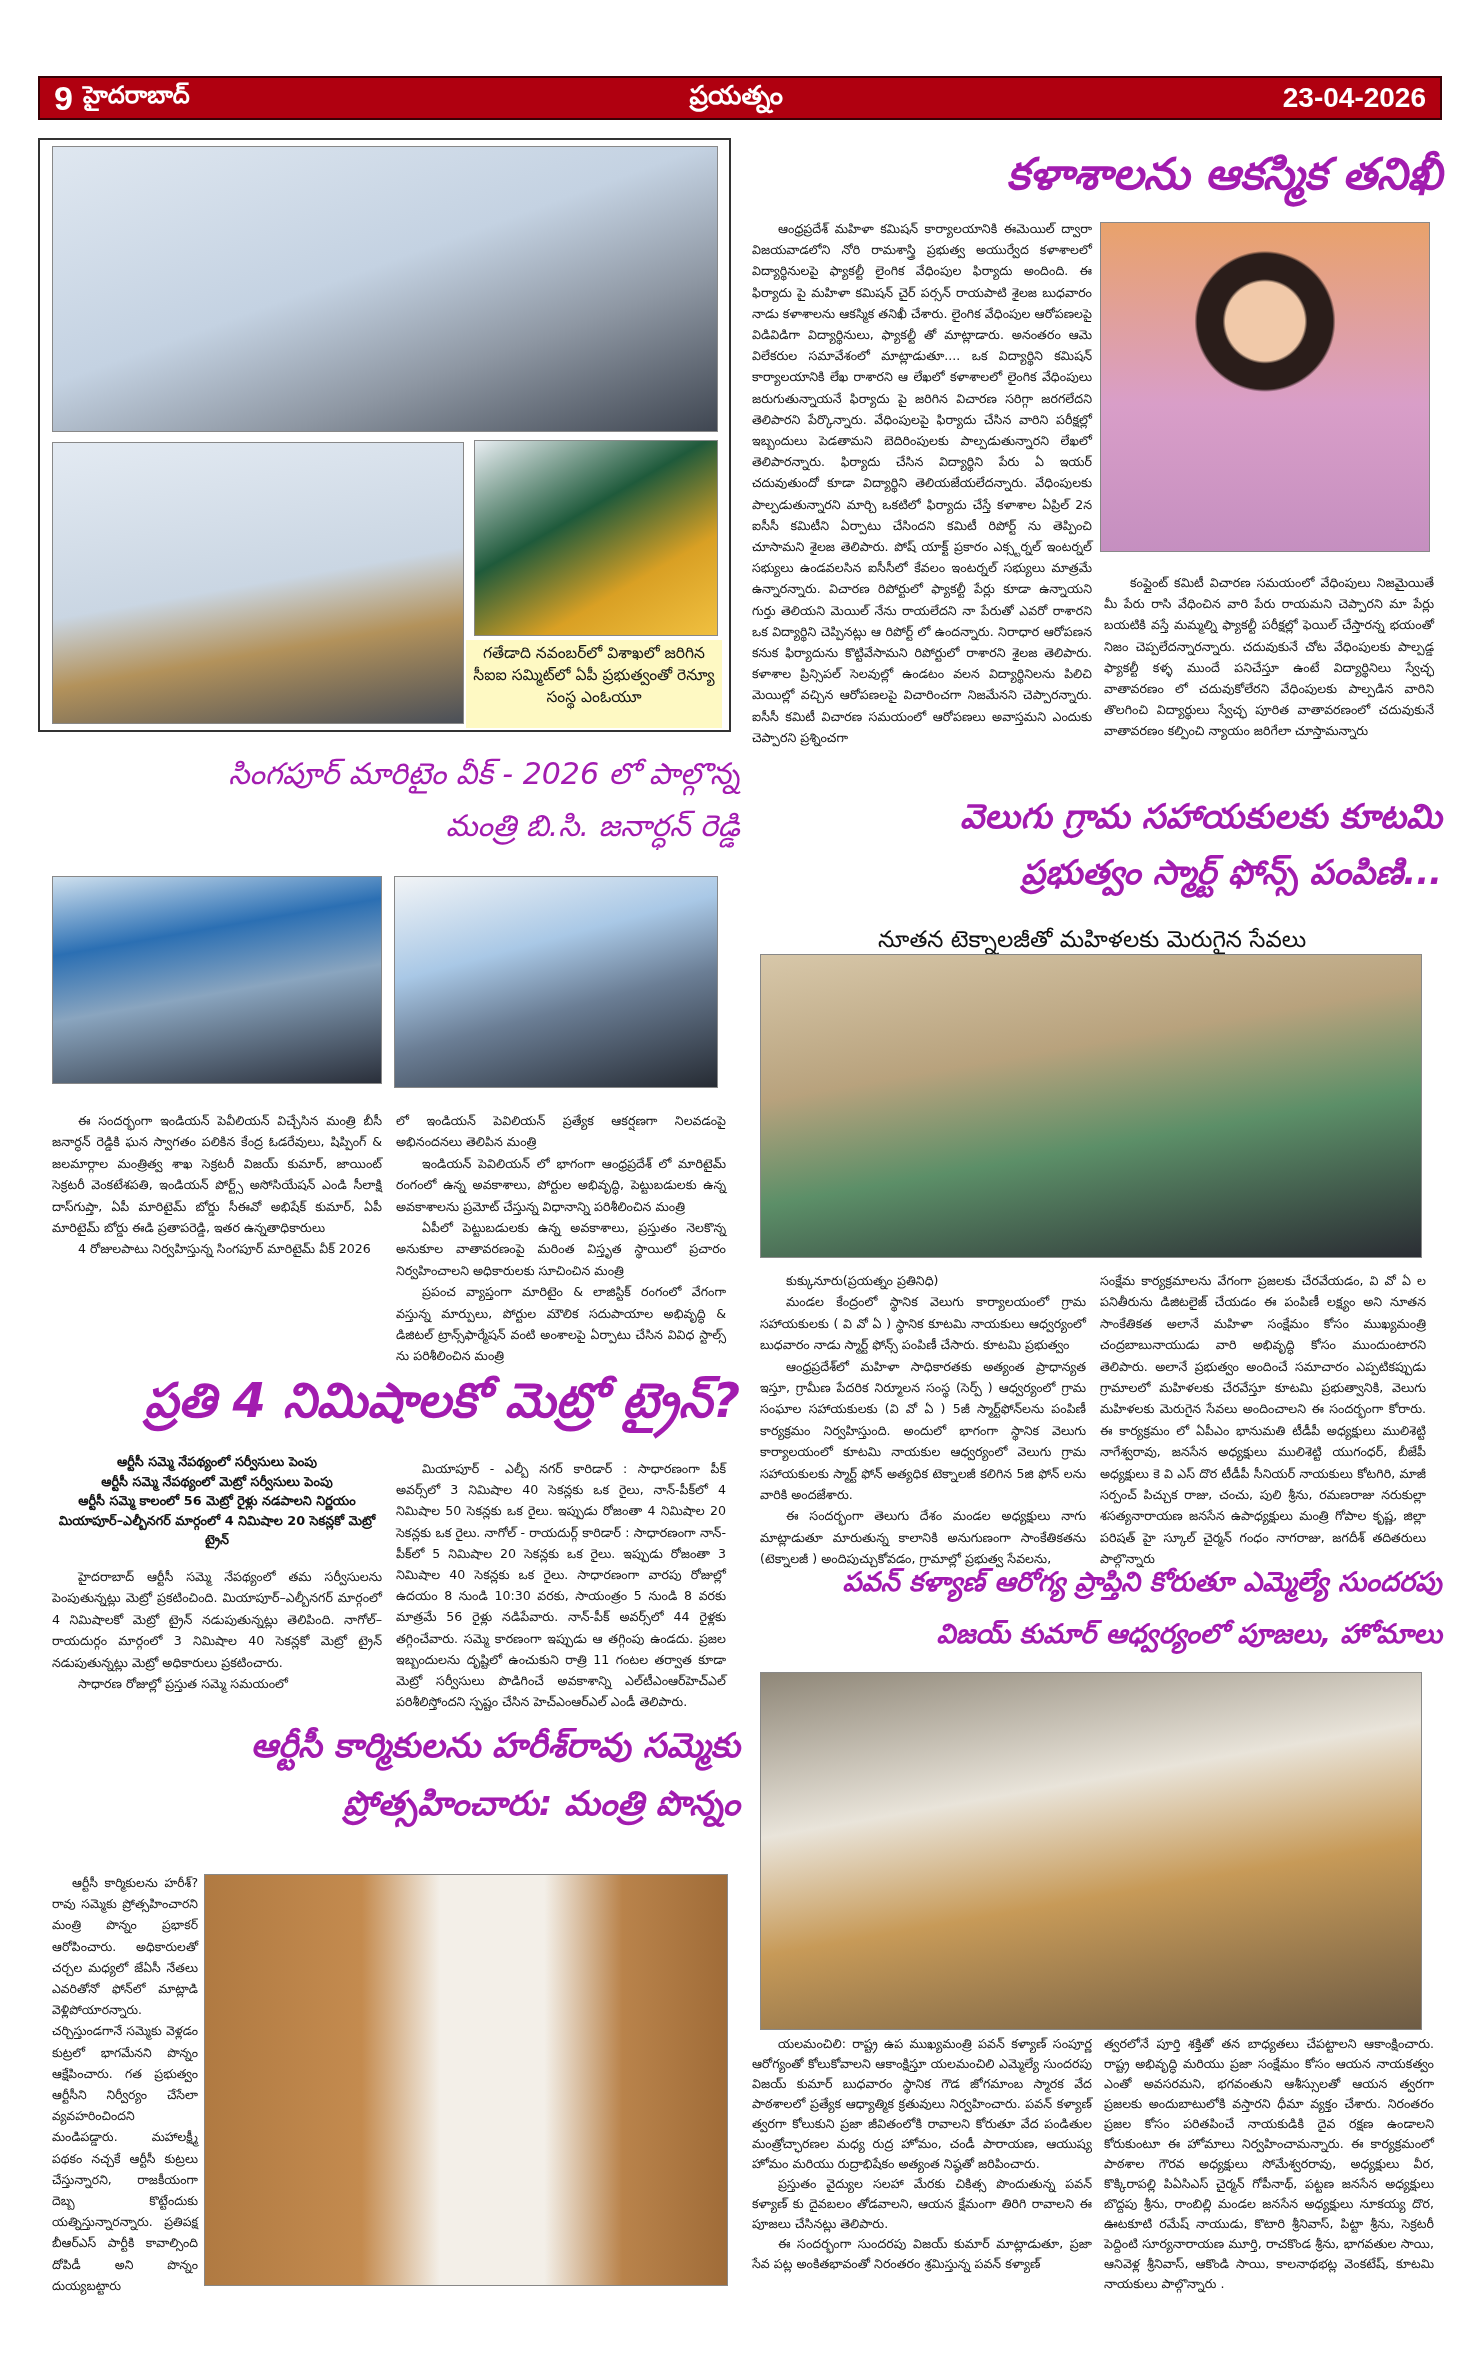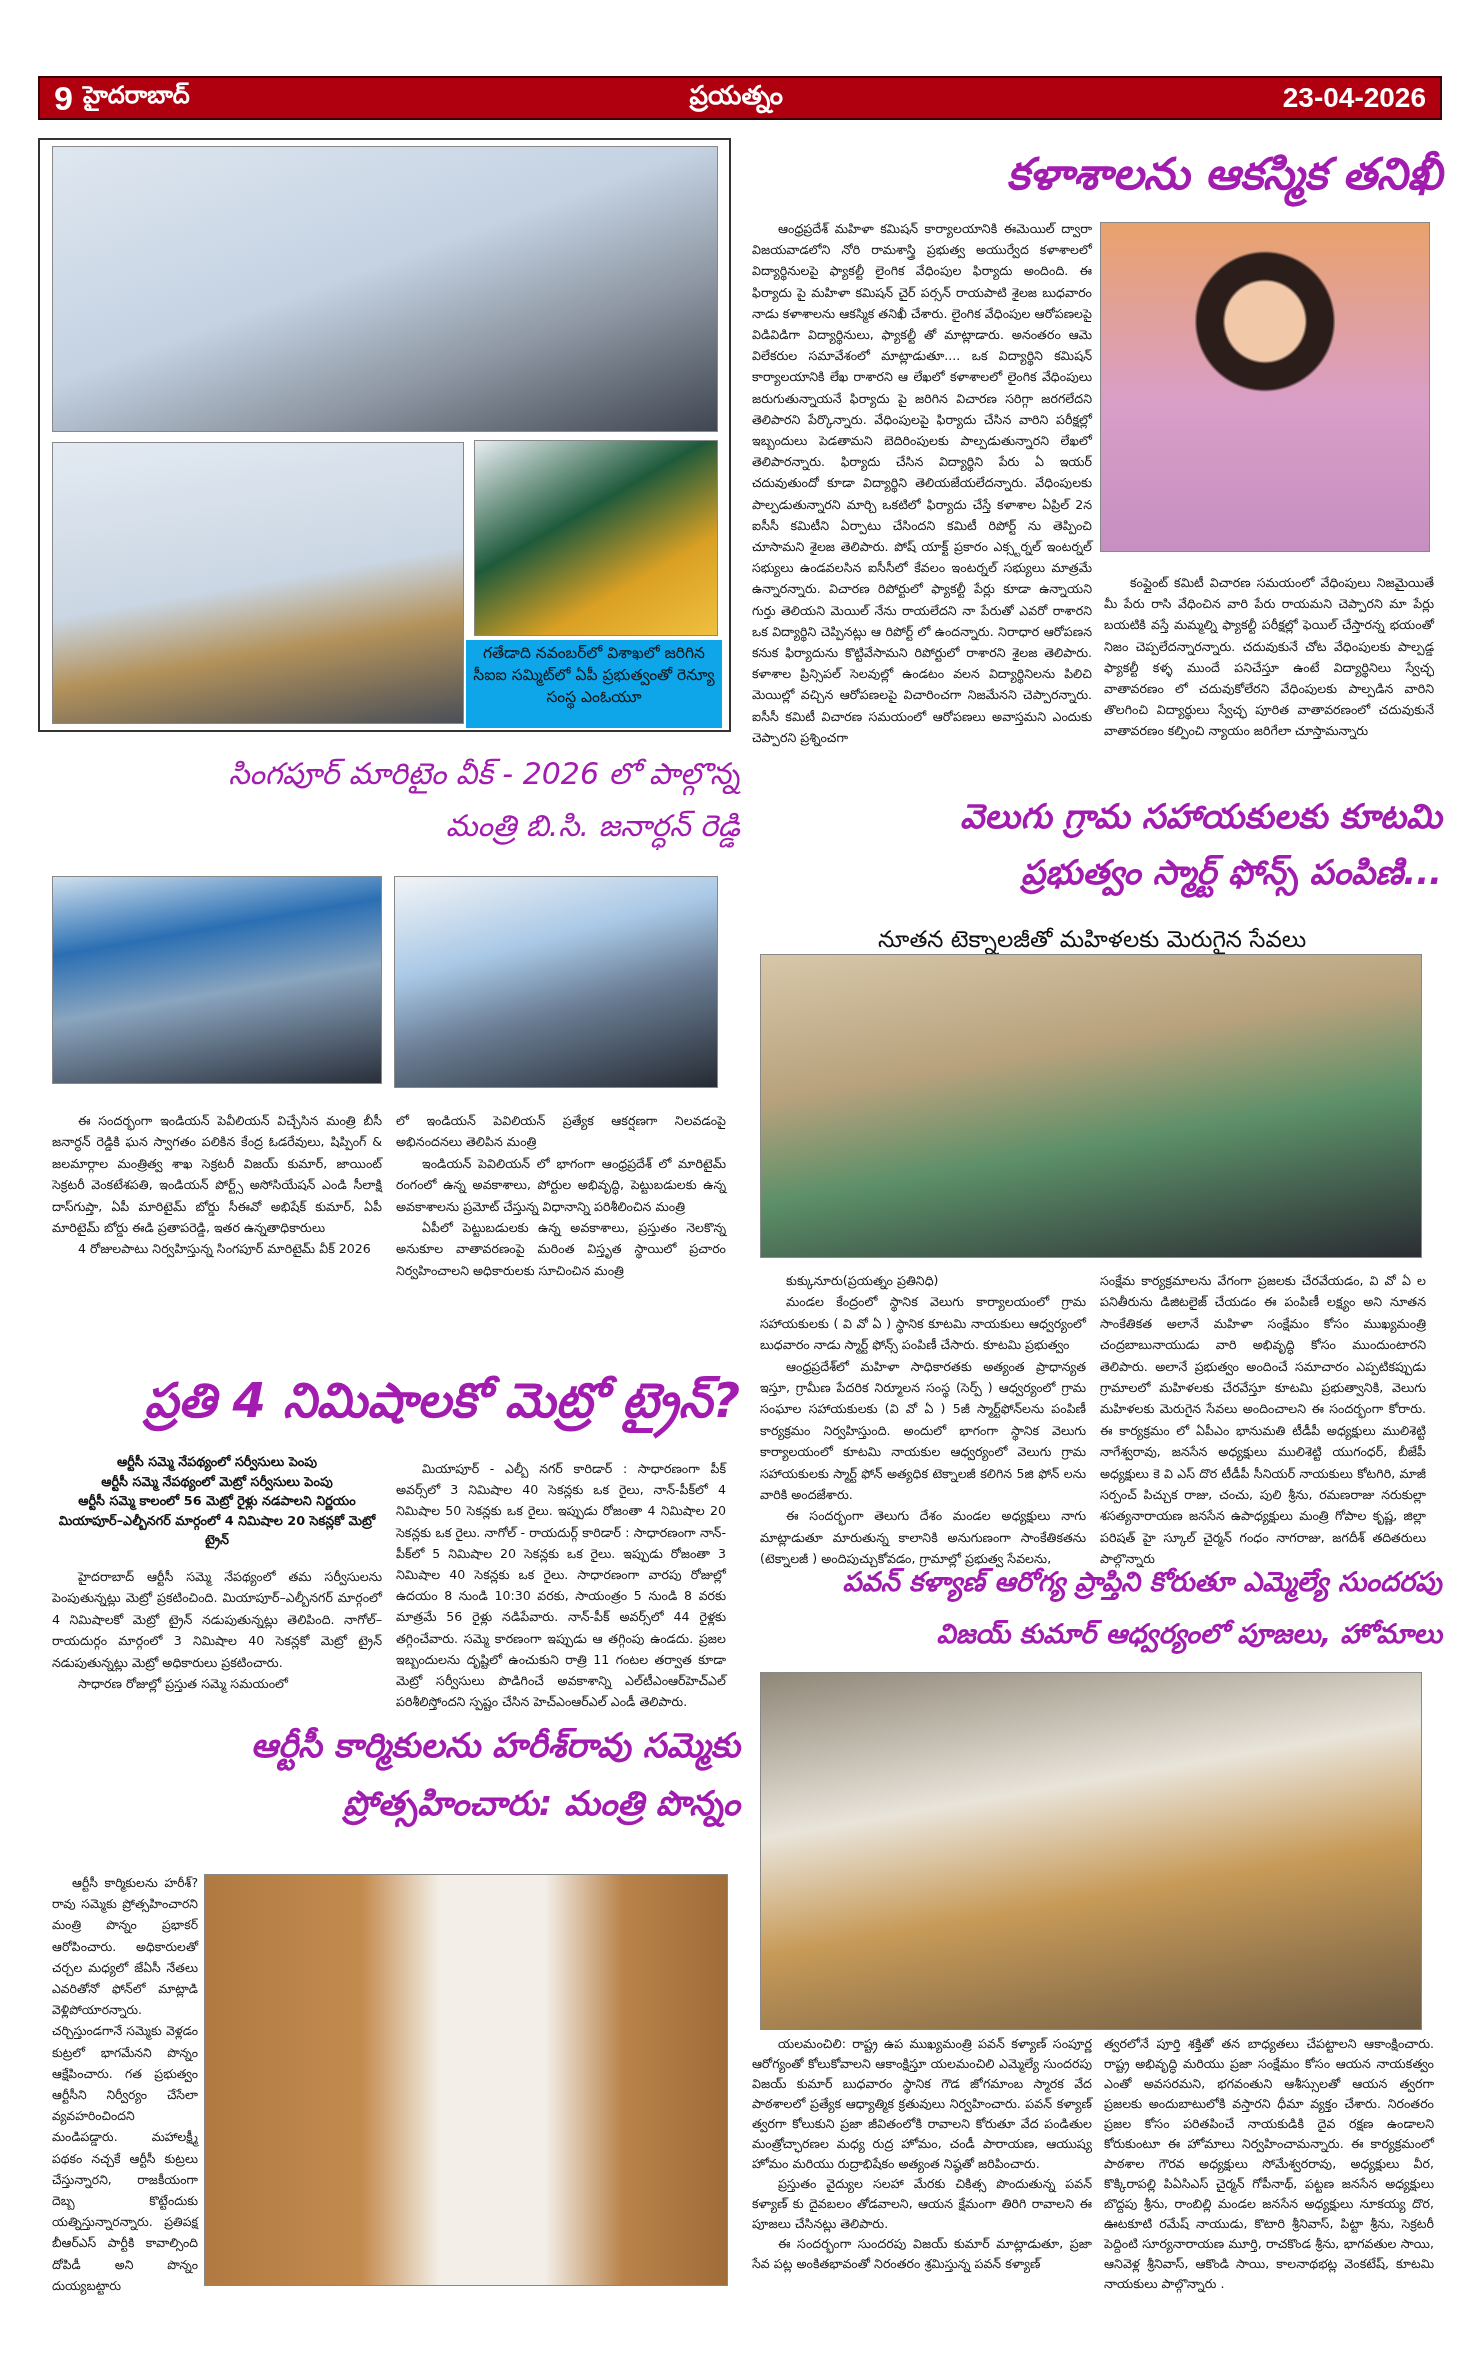--- a/index.html
+++ b/index.html
@@ -19,21 +19,21 @@
 
   .gallery-box { position: absolute; left: 38px; top: 138px; width: 693px; height: 594px;
     border: 2px solid #333; background: #fff; }
 
   .headline { position: absolute; text-align: right; font-weight: bold; color: #a21caf; line-height: 1.35; font-style: italic; }
   .sub { position: absolute; text-align: center; color: #111; }
   .body-text { position: absolute; font-size: 13.5px; line-height: 21.5px; text-align: justify;
     color: #111; text-indent: 26px; }
   .body-text p { text-indent: 26px; }
   .caption { position: absolute; font-size: 19px; line-height: 27px; text-align: center; color: #111;
-    background: #0ea5e9; }
+    background: #fef9c3; }
 
   
   .ph-blue { background: linear-gradient(160deg, #dfe7f0 0%, #c4d2e2 45%, #8e97a3 70%, #3f4651 100%); }
   .ph-meet { background: linear-gradient(170deg, #e3eaf2 0%, #cad6e3 50%, #b3925b 70%, #4a4f58 100%); }
   .ph-gift { background: linear-gradient(150deg, #e9eef3 0%, #1f5a3b 40%, #d9a024 70%, #f0c040 100%); }
   .ph-woman { background: radial-gradient(circle at 50% 30%, #f1c9a9 0 14%, #2a1d1a 15% 24%, transparent 25%),
       linear-gradient(180deg, #e9a26b 0%, #d99ec8 55%, #c58fc0 100%); }
   .ph-expo1 { background: linear-gradient(170deg, #cfe0ee 0%, #2b6fb3 30%, #8aa5bf 55%, #2a2f3a 100%); }
   .ph-expo2 { background: linear-gradient(165deg, #f2f4f6 0%, #a9c8e6 35%, #6b7e95 60%, #262b33 100%); }
   .ph-phones { background: linear-gradient(170deg, #d7c7a9 0%, #b8a27d 35%, #5c8f68 60%, #2b2d34 100%); }
@@ -70,20 +70,21 @@
 <div class="photo ph-expo1" style="left:52px; top:876px; width:330px; height:208px;"></div>
 <div class="photo ph-expo2" style="left:394px; top:876px; width:324px; height:212px;"></div>
 <div class="body-text" style="left:52px; top:1110px; width:330px; font-size:12.6px; line-height:21.4px;">
   <p>ఈ సందర్భంగా ఇండియన్ పెవీలియన్ విచ్చేసిన మంత్రి బీసీ జనార్ధన్ రెడ్డికి ఘన స్వాగతం పలికిన కేంద్ర ఓడరేవులు, షిప్పింగ్ &amp; జలమార్గాల మంత్రిత్వ శాఖ సెక్రటరీ విజయ్ కుమార్, జాయింట్ సెక్రటరీ వెంకటేశపతి, ఇండియన్ పోర్ట్స్ అసోసియేషన్ ఎండి సీలాక్షి దాస్‌గుప్తా, ఏపీ మారిటైమ్ బోర్డు సీఈవో అభిషేక్ కుమార్, ఏపీ మారిటైమ్ బోర్డు ఈడి ప్రతాపరెడ్డి, ఇతర ఉన్నతాధికారులు</p>
   <p>4 రోజులపాటు నిర్వహిస్తున్న సింగపూర్ మారిటైమ్ వీక్ 2026</p>
 </div>
 <div class="body-text" style="left:396px; top:1110px; width:330px; font-size:12.6px; line-height:21.4px;">
   <p style="text-indent:0">లో ఇండియన్ పెవిలియన్ ప్రత్యేక ఆకర్షణగా నిలవడంపై అభినందనలు తెలిపిన మంత్రి</p>
   <p>ఇండియన్ పెవిలియన్ లో భాగంగా ఆంధ్రప్రదేశ్ లో మారిటైమ్ రంగంలో ఉన్న అవకాశాలు, పోర్టుల అభివృద్ధి, పెట్టుబడులకు ఉన్న అవకాశాలను ప్రమోట్ చేస్తున్న విధానాన్ని పరిశీలించిన మంత్రి</p>
   <p>ఏపీలో పెట్టుబడులకు ఉన్న అవకాశాలు, ప్రస్తుతం నెలకొన్న అనుకూల వాతావరణంపై మరింత విస్తృత స్థాయిలో ప్రచారం నిర్వహించాలని అధికారులకు సూచించిన మంత్రి</p>
+  <p>ప్రపంచ వ్యాప్తంగా మారిటైం &amp; లాజిస్టిక్ రంగంలో వేగంగా వస్తున్న మార్పులు, పోర్టుల మౌలిక సదుపాయాల అభివృద్ధి &amp; డిజిటల్ ట్రాన్స్‌ఫార్మేషన్ వంటి అంశాలపై ఏర్పాటు చేసిన వివిధ స్టాల్స్ ను పరిశీలించిన మంత్రి</p>
 </div>
 
 <div class="headline" style="left:40px; top:1368px; width:700px; font-size:48px;">ప్రతి 4 నిమిషాలకో మెట్రో ట్రైన్?</div>
 <div class="sub" style="left:52px; top:1452px; width:330px; font-size:12.8px; line-height:19.5px; font-weight:bold;">
   <div>ఆర్టీసీ సమ్మె నేపథ్యంలో సర్వీసులు పెంపు</div>
   <div>ఆర్టీసీ సమ్మె నేపథ్యంలో మెట్రో సర్వీసులు పెంపు</div>
   <div>ఆర్టీసీ సమ్మె కాలంలో 56 మెట్రో రైళ్లు నడపాలని నిర్ణయం</div>
   <div>మియాపూర్–ఎల్బీనగర్ మార్గంలో 4 నిమిషాల 20 సెకన్లకో మెట్రో ట్రైన్</div>
 </div>
 <div class="body-text" style="left:52px; top:1566px; width:330px; font-size:12.6px; line-height:21.4px;">

